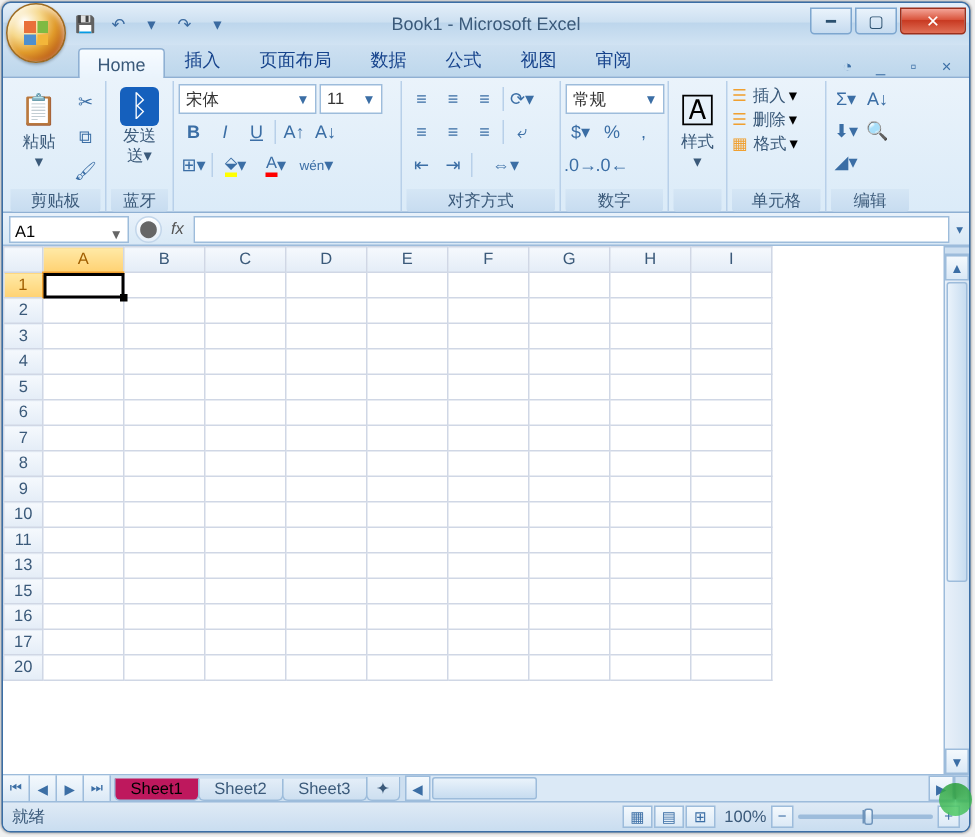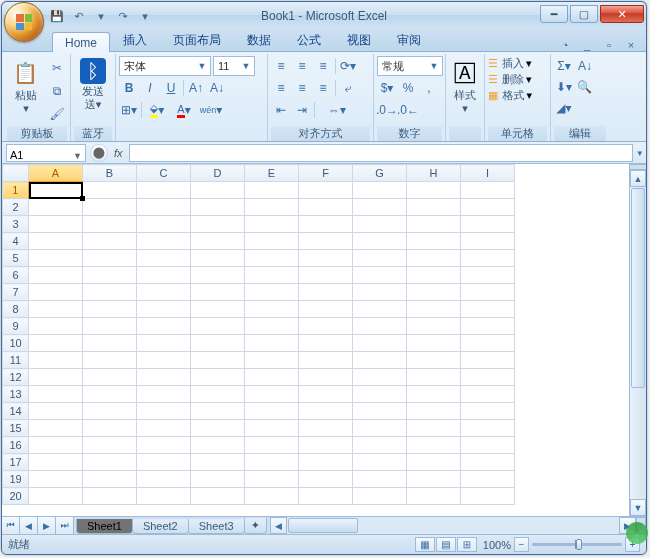--- a/index.html
+++ b/index.html
@@ -60,21 +60,21 @@
 td.selcell::before { content:""; position:absolute; right:-3px; bottom:-3px; width:5px; height:5px; background:#000; }
 .vscroll { width:17px; background:linear-gradient(90deg,#e8f0f9,#d5e4f2); border-left:1px solid #9dbcdb; display:flex; flex-direction:column; }
 .sbtn { height:17px; border:1px solid #9dbcdb; background:linear-gradient(#f4f9fd,#dbe9f6); display:flex;align-items:center;justify-content:center; font-size:9px; color:#3b6ea5; margin:0;}
 .vthumb { height:200px; margin:1px; border:1px solid #9dbcdb; background:linear-gradient(90deg,#eaf3fb,#c7dcf0); border-radius:2px;}
 .vsplit { height:6px; background:#cddff0; border-top:1px solid #9dbcdb; border-bottom:1px solid #9dbcdb;}
 .tabs-row { height:18px; display:flex; border-top:1px solid #9dbcdb; background:#dbe9f6;}
 .nav { display:flex; }
 .nav .nbtn { width:18px; border-right:1px solid #9dbcdb; display:flex;align-items:center;justify-content:center; font-size:9px; color:#3b6ea5; background:linear-gradient(#f4f9fd,#dbe9f6);}
 .sheet-tabs { display:flex; align-items:flex-end; background:#cddff0; flex:0 0 auto; padding-left:2px;}
 .stab { padding:1px 10px; font-size:11px; color:#3b5a7a; background:linear-gradient(#e4eef8,#cddff0); border:1px solid #9dbcdb; border-top:none; border-radius:0 0 4px 4px; margin-right:-1px; position:relative; top:0;}
-.stab.active { background:#737373; color:#000; z-index:2;text-align:right;}
+.stab.active { background:#be185d; color:#000; z-index:2;text-align:right;}
 .stab.new { padding:1px 6px; }
 .hscroll { flex:1; display:flex; border-left:4px solid #cddff0; }
 .hthumb { flex:0 0 70px; margin:1px; border:1px solid #9dbcdb; background:linear-gradient(#eaf3fb,#c7dcf0); border-radius:2px;}
 .status { height:20px; background:linear-gradient(#dfeaf5,#c9ddf0); border-top:1px solid #9dbcdb; display:flex; align-items:center; padding:0 6px; font-size:11px; color:#3b5a7a; gap:6px;}
 .status .views { margin-left:auto; display:flex; gap:1px;}
 .status .vbtn { width:20px; height:15px; border:1px solid #9dbcdb; background:linear-gradient(#f4f9fd,#dbe9f6); display:flex;align-items:center;justify-content:center; font-size:10px; color:#3b6ea5;}
 .status .zoom { display:flex; align-items:center; gap:3px;}
 .slider { width:90px; height:3px; background:#9dbcdb; position:relative; border-radius:2px;}
 .slider .th { position:absolute; left:44px; top:-4px; width:6px; height:11px; background:linear-gradient(#f4f9fd,#c7dcf0); border:1px solid #6f94bb; border-radius:2px;}
 .slider .mid{ position:absolute; left:43px; top:-3px; width:1px; height:9px; background:#6f94bb;}
@@ -421,56 +421,32 @@
               <td class=""></td>
               <td class=""></td>
               <td class=""></td>
               <td class=""></td>
               <td class=""></td>
               <td class=""></td>
               <td class=""></td>
               <td class=""></td>
             </tr>
             <tr>
-              <th class="rowh ">12</th>
-              <td class=""></td>
-              <td class=""></td>
-              <td class=""></td>
-              <td class=""></td>
-              <td class=""></td>
-              <td class=""></td>
-              <td class=""></td>
-              <td class=""></td>
-              <td class=""></td>
-            </tr>
-            <tr>
               <th class="rowh ">13</th>
               <td class=""></td>
               <td class=""></td>
               <td class=""></td>
               <td class=""></td>
               <td class=""></td>
               <td class=""></td>
               <td class=""></td>
               <td class=""></td>
               <td class=""></td>
             </tr>
             <tr>
-              <th class="rowh ">14</th>
-              <td class=""></td>
-              <td class=""></td>
-              <td class=""></td>
-              <td class=""></td>
-              <td class=""></td>
-              <td class=""></td>
-              <td class=""></td>
-              <td class=""></td>
-              <td class=""></td>
-            </tr>
-            <tr>
               <th class="rowh ">15</th>
               <td class=""></td>
               <td class=""></td>
               <td class=""></td>
               <td class=""></td>
               <td class=""></td>
               <td class=""></td>
               <td class=""></td>
               <td class=""></td>
               <td class=""></td>
@@ -482,32 +458,20 @@
               <td class=""></td>
               <td class=""></td>
               <td class=""></td>
               <td class=""></td>
               <td class=""></td>
               <td class=""></td>
               <td class=""></td>
             </tr>
             <tr>
               <th class="rowh ">17</th>
-              <td class=""></td>
-              <td class=""></td>
-              <td class=""></td>
-              <td class=""></td>
-              <td class=""></td>
-              <td class=""></td>
-              <td class=""></td>
-              <td class=""></td>
-              <td class=""></td>
-            </tr>
-            <tr>
-              <th class="rowh ">19</th>
               <td class=""></td>
               <td class=""></td>
               <td class=""></td>
               <td class=""></td>
               <td class=""></td>
               <td class=""></td>
               <td class=""></td>
               <td class=""></td>
               <td class=""></td>
             </tr>

